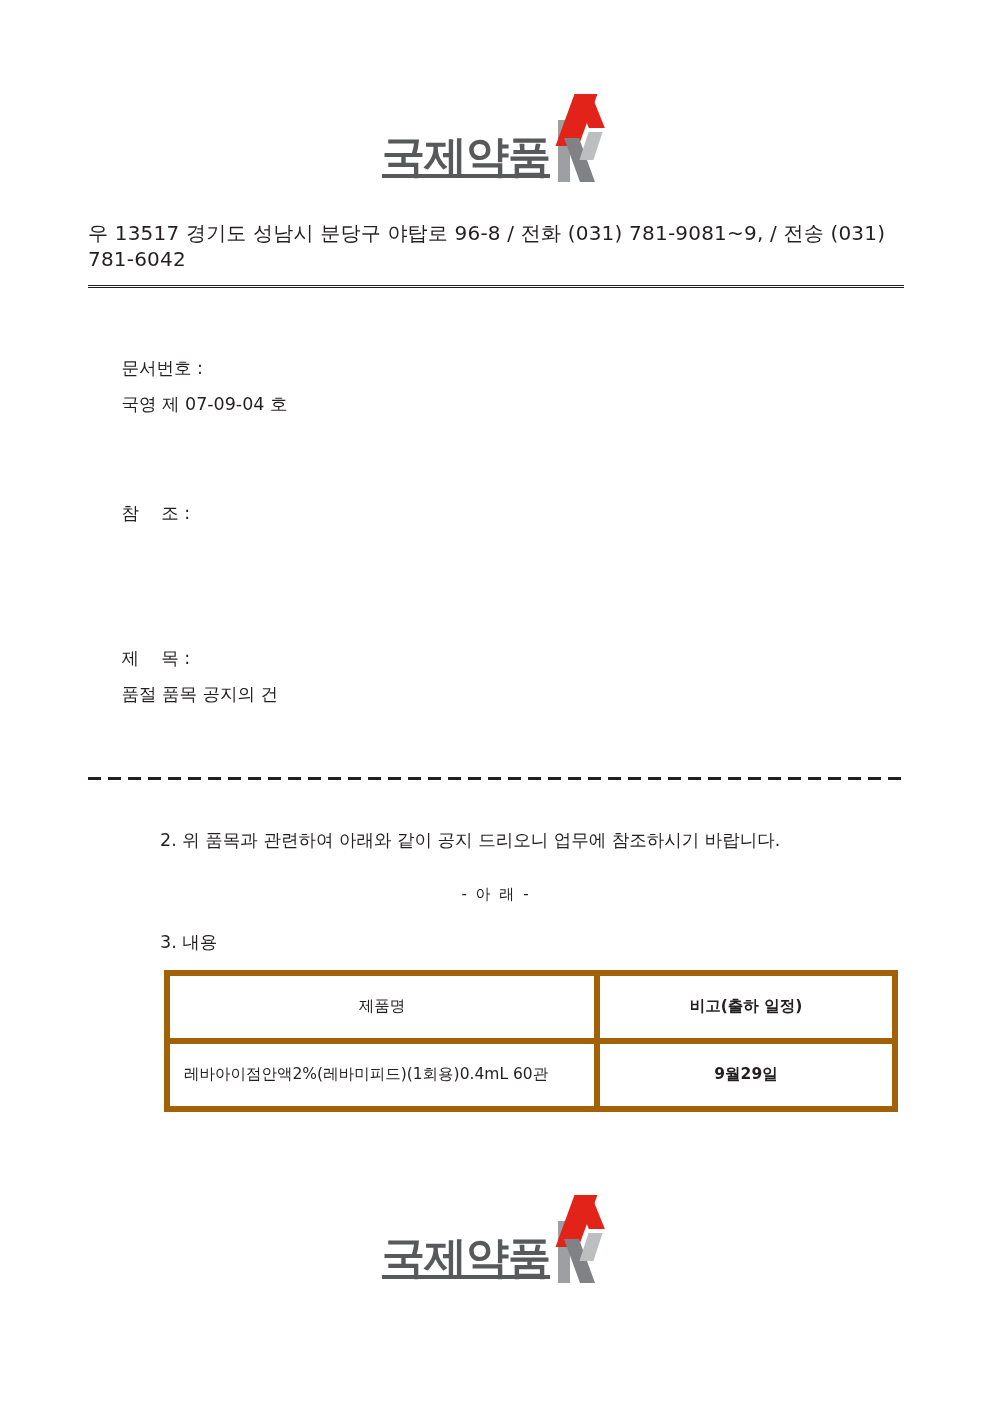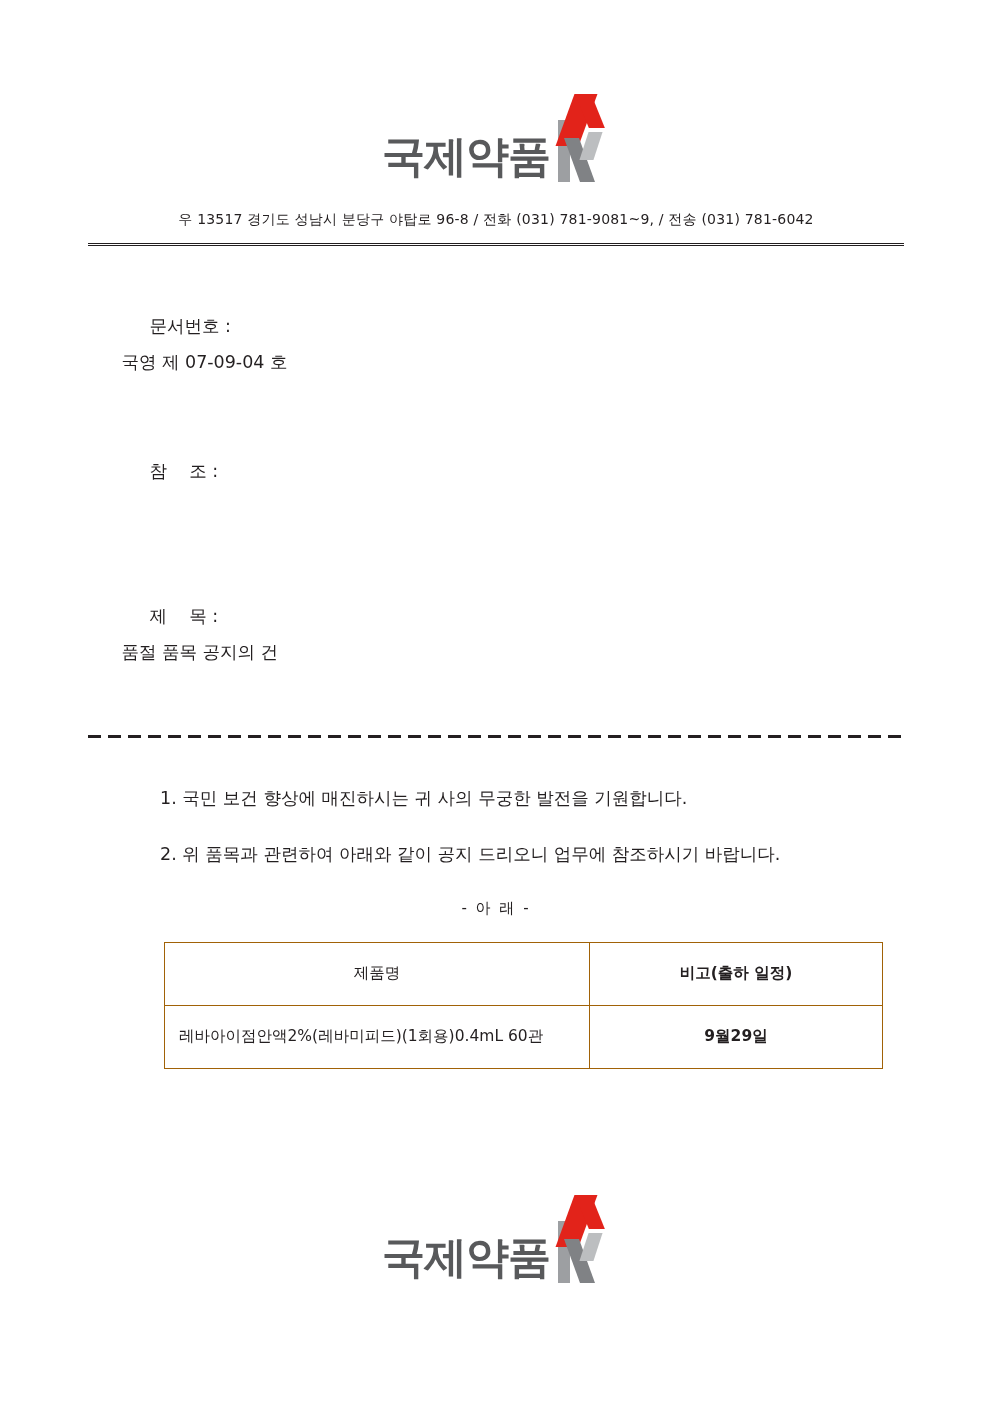--- a/index.html
+++ b/index.html
@@ -37,20 +37,21 @@
     position: relative;
   }
   .logo-text {
     font-family: "DejaVu Sans", "Liberation Sans", sans-serif;
     font-size: 43px;
     font-weight: bold;
     letter-spacing: -1px;
     color: #58595b;
     line-height: 1;
     padding-bottom: 4px;
+    text-decoration: underline;
   }
   .logo-mark {
     position: relative;
     width: 58px;
     height: 88px;
     margin-left: 2px;
   }
   
   .k-stem {
     position: absolute;
@@ -92,24 +93,24 @@
     left: 32px;
     top: 38px;
     width: 14px;
     height: 28px;
     background: #bcbec0;
     transform: skewX(-18deg);
   }
 
   
   .address {
-    text-align: center;
-    font-size: 14px;
+    text-align: left;
+    font-size: 20px;
     letter-spacing: 0.2px;
-    margin-top: 29px;
+    margin-top: 38px;
     color: #231f20;
     font-family: "DejaVu Sans", "Liberation Sans", sans-serif;
   }
 
   
   .double-rule {
     margin-top: 14px;
     border-top: 3px double #231f20;
     height: 0;
     font-size: 0;
@@ -127,21 +128,20 @@
     margin-top: 26px;
     font-size: 17.5px;
     line-height: 2.07;
     color: #231f20;
   }
   .meta-row {
     white-space: pre;
   }
   .meta-label {
     display: inline-block;
-    margin-left: 28px;
   }
 
   
   .body-list {
     margin-top: 46px;
     font-size: 17.5px;
     line-height: 1.6;
   }
   .clause {
     margin-left: 72px;
@@ -161,21 +161,21 @@
   }
 
   
   table.items {
     margin-left: 76px;
     border-collapse: collapse;
     width: 692px;
     table-layout: fixed;
   }
   table.items th, table.items td {
-    border: 1px solid #a16207;
+    border: 6px solid #a16207;
     height: 58px;
     font-size: 15.5px;
     font-weight: normal;
     text-align: center;
     vertical-align: middle;
     padding: 2px 6px;
     color: #231f20;
   }
   table.items th.col-name, table.items td.col-name {
     width: 412px;
@@ -234,23 +234,23 @@
     </div>
     <div class="meta-row">
       <span class="meta-label">제    목 :</span>
       <span>품절 품목 공지의 건</span>
     </div>
   </div>
 
   <div class="dash-rule"></div>
 
   <div class="body-list">
-    <div class="clause">1. 국민 보건 향상에 매진하시는 귀 사의 무궁한 발전을 기원합니다.</div>
     <div class="clause">2. 위 품목과 관련하여 아래와 같이 공지 드리오니 업무에 참조하시기 바랍니다.</div>
     <div class="centered-note">- 아     래 -</div>
+    <div class="clause-3">3. 내용</div>
   </div>
 
   <table class="items">
     <thead>
       <tr>
         <th class="col-name">제품명</th>
         <th class="col-note">비고(출하 일정)</th>
       </tr>
     </thead>
     <tbody>

